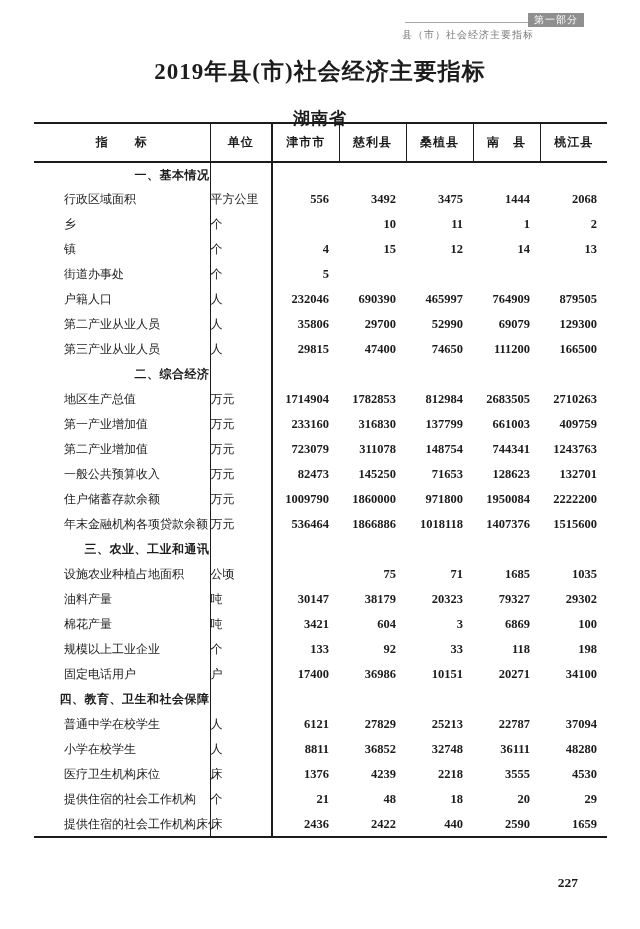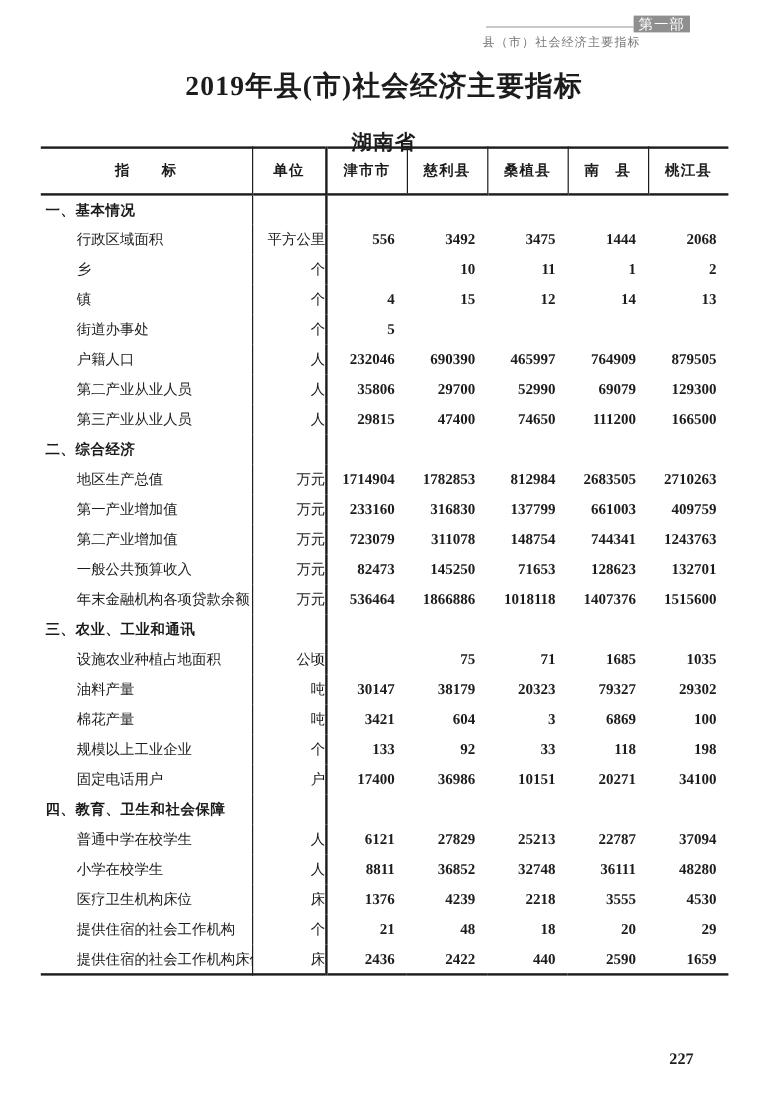--- a/index.html
+++ b/index.html
@@ -16,23 +16,23 @@
     width:640px;height:929px;position:relative;overflow:hidden;
     font-family:"Liberation Sans","DejaVu Sans",sans-serif;
     color:var(--text);
   }
   
   .head-rule{
     position:absolute;top:22px;left:405px;width:123px;height:1px;
     background:var(--rule);
   }
   .part-badge{
-    position:absolute;top:13px;left:528px;width:47px;height:14px;
+    position:absolute;top:13px;left:528px;width:56px;height:14px;
     background:var(--badge-bg);color:var(--badge-fg);
-    font-size:12px;line-height:14px;text-align:center;letter-spacing:1px;
+    font-size:10px;line-height:14px;text-align:center;letter-spacing:1px;
   }
   .head-subtitle{
     position:absolute;top:28px;left:402px;width:174px;
     font-size:10px;color:var(--subtle);letter-spacing:1px;font-family:Liberation Serif, serif;
   }
   
   .doc-title{
     position:absolute;top:56px;left:0;width:100%;
     text-align:center;
     font-family:Liberation Serif, serif;
@@ -58,22 +58,22 @@
     border-bottom:2px solid var(--border);
     letter-spacing:1px;
   }
   thead th.col-indicator{border-right:1px solid var(--border);}
   thead th.col-unit{border-right:2px solid var(--border);text-align:center;}
   thead th.col-data + th.col-data{border-left:1px solid var(--border);}
   tbody tr{height:25px;}
   tbody td{vertical-align:middle;font-size:12px;}
   td.cell-label{padding-left:30px;border-right:1px solid var(--border);
     white-space:nowrap;overflow:hidden;}
-  td.cell-label.section{padding-left:4px;font-weight:bold;font-size:12px;letter-spacing:.5px;}
-  td.cell-unit{text-align:right;border-right:2px solid var(--border);}
+  td.cell-label.section{padding-left:4px;font-weight:bold;font-size:12px;letter-spacing:.5px;text-align:right;}
+  td.cell-unit{text-align:left;border-right:2px solid var(--border);}
   td.cell-value{
     text-align:right;padding-right:10px;
     font-family:"Liberation Serif","DejaVu Serif",serif;
     font-weight:600;font-size:12.5px;
   }
   
   .page-number{
     position:absolute;top:875px;right:62px;
     font-family:"Liberation Serif","DejaVu Serif",serif;
     font-weight:bold;font-size:13.5px;
@@ -222,20 +222,29 @@
       <tr>
         <td class="cell-label">一般公共预算收入</td>
         <td class="cell-unit">万元</td>
         <td class="cell-value">82473</td>
         <td class="cell-value">145250</td>
         <td class="cell-value">71653</td>
         <td class="cell-value">128623</td>
         <td class="cell-value">132701</td>
       </tr>
       <tr>
+        <td class="cell-label">住户储蓄存款余额</td>
+        <td class="cell-unit">万元</td>
+        <td class="cell-value">1009790</td>
+        <td class="cell-value">1860000</td>
+        <td class="cell-value">971800</td>
+        <td class="cell-value">1950084</td>
+        <td class="cell-value">2222200</td>
+      </tr>
+      <tr>
         <td class="cell-label">年末金融机构各项贷款余额</td>
         <td class="cell-unit">万元</td>
         <td class="cell-value">536464</td>
         <td class="cell-value">1866886</td>
         <td class="cell-value">1018118</td>
         <td class="cell-value">1407376</td>
         <td class="cell-value">1515600</td>
       </tr>
       <tr>
         <td class="cell-label section">三、农业、工业和通讯</td>

